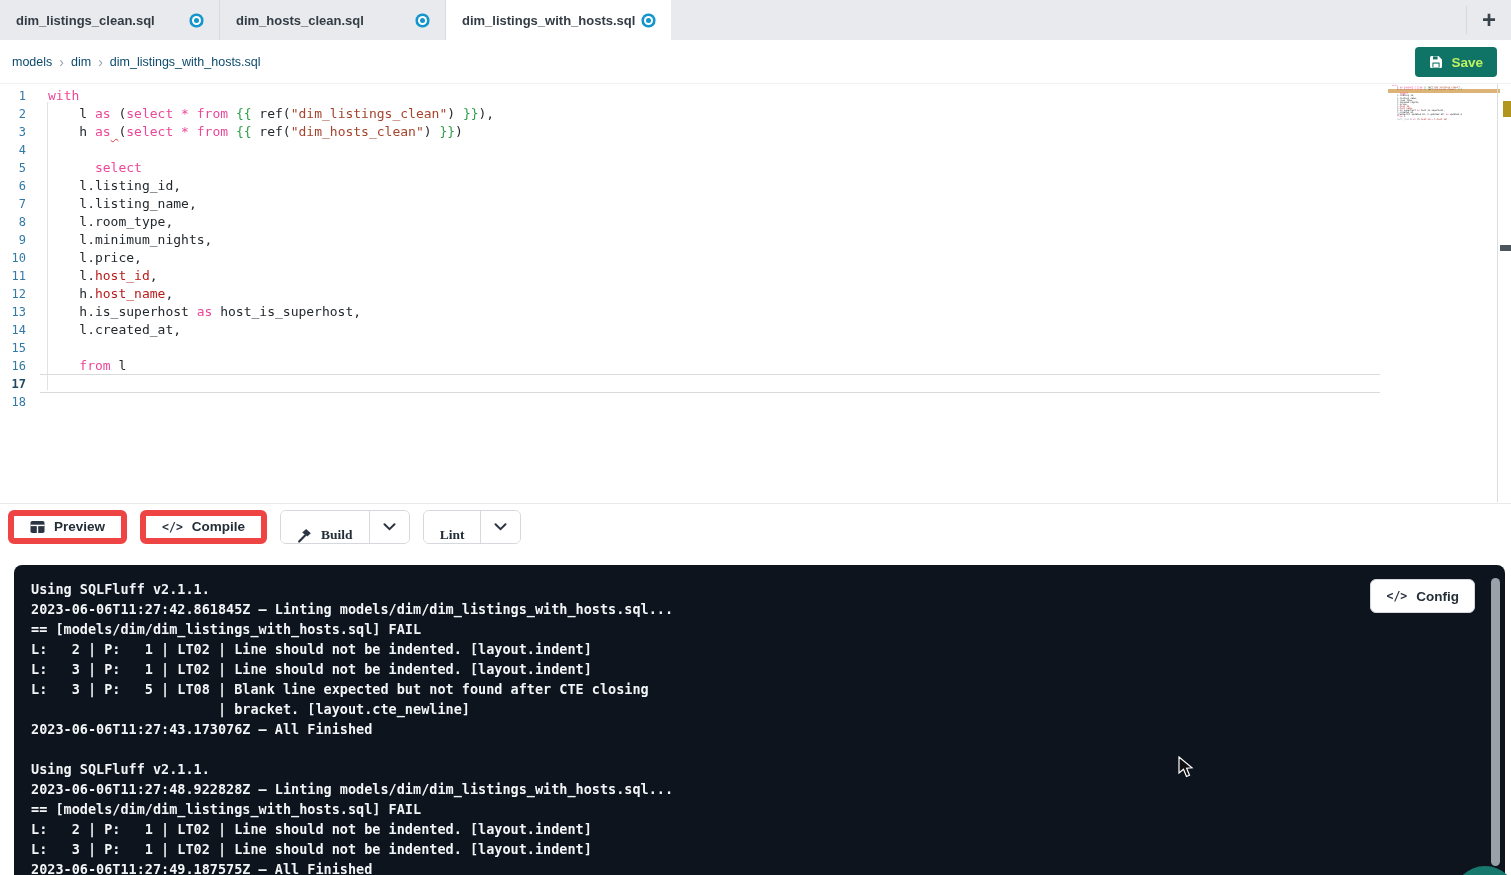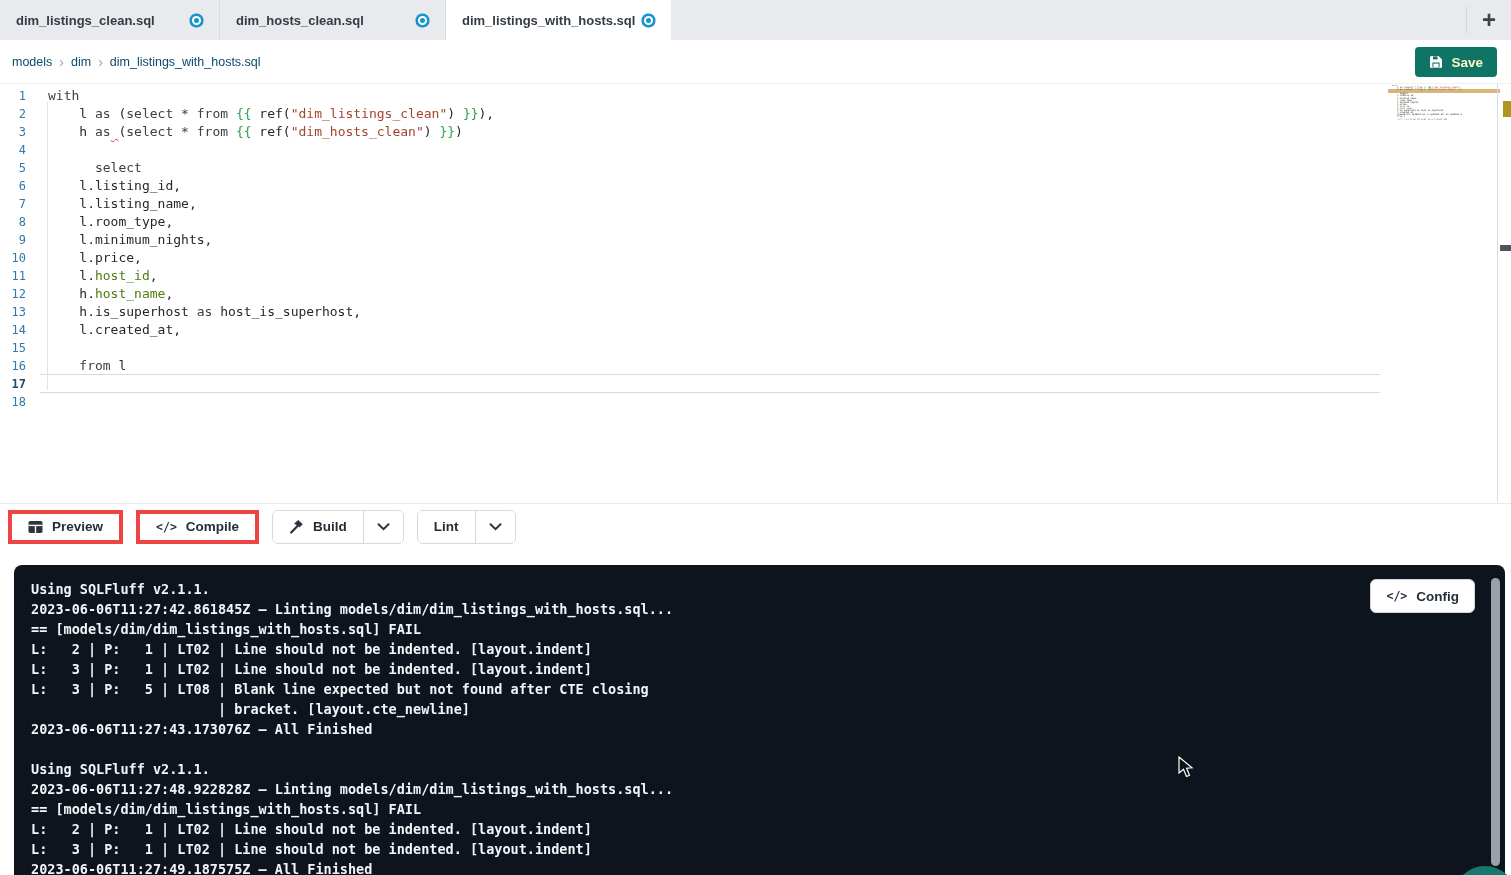--- a/index.html
+++ b/index.html
@@ -19,38 +19,38 @@
   .vsep { width:1px; background:#d5d8db; margin:6px 0; }
   .newtab { width:44px; background:transparent; border:none; font-size:24px;
             font-weight:600; color:#3a434c; cursor:pointer; line-height:38px; }
 
   
   .crumbbar { position:relative; height:44px; background:#fff; display:flex;
               align-items:center; padding-left:12px; border-bottom:1px solid #f0f1f3; }
   .crumb { font-size:12.5px; color:#0c4a6e; }
   .crumb-sep { font-size:14px; color:#9aa2aa; margin:0 7px; }
   .save-btn { position:absolute; right:14px; top:7px; height:30px; display:flex;
-              align-items:center; gap:8px; background:#0f7365; color:#fef9c3;
+              align-items:center; gap:8px; background:#0f7365; color:#bef264;
               border:none; border-radius:4px; padding:0 14px; font-size:13.5px;
               font-weight:600; cursor:pointer; }
 
   
   .editor { position:relative; height:419px; background:#fff; padding-top:3px; }
   .cl { position:relative; display:flex; height:18px; line-height:18px;
         font-family:"DejaVu Sans Mono", monospace; font-size:13px; }
   .cl .ln { width:40px; padding-right:14px; text-align:right; color:#3279a8;
             font-size:12px; flex:none; }
   .cl.active .ln { color:#1f4b66; font-weight:bold; }
   .cl .code { white-space:pre; padding-left:8px; color:#24292e; }
   .cl.active::before { content:""; position:absolute; left:40px; right:131px;
         top:-1px; bottom:0; border-top:1px solid #d8dbde; border-bottom:1px solid #d8dbde; }
   .tk-p  { color:#24292e; }
-  .tk-kw { color:#404040; }
+  .tk-kw { color:#ec4899; }
   .tk-gray { color:#949ba1; }
-  .tk-mag { color:#4d7c0f; }
+  .tk-mag { color:#b91c1c; }
   .tk-str { color:#a5432c; }
   .tk-br { color:#2b9f47; }
   .tk-err { text-decoration:underline wavy #e03b3b 1px; text-underline-offset:2px; }
   .indent-guide { position:absolute; left:47px; top:18px; width:1px; height:288px;
                   background:#e0e3e6; }
 
   
   .minimap-band { position:absolute; left:1388px; top:5px; width:112px; height:4px;
                   background:#ddb478; }
   .minimap { position:absolute; left:1390px; top:1px; width:72px; overflow:hidden; }
@@ -61,28 +61,28 @@
                 background:#dadde0; }
   .scroll-marker-gold { position:absolute; left:1503px; top:17px; width:8px;
                 height:16px; background:#b2951d; }
   .scroll-marker-dark { position:absolute; left:1500px; top:161px; width:11px;
                 height:6px; background:#4c545c; }
 
   
   .toolbar { display:flex; align-items:center; height:46px; border-top:1px solid #e7e9eb;
              padding-left:8px; background:#fff; }
   .btn { display:flex; align-items:center; gap:9px; height:34px; background:#fff;
-         border:4px solid #ef4444; border-radius:0; padding:0 16px; font-size:13.5px;
+         border:6px solid #ef4444; border-radius:6px; padding:0 16px; font-size:13.5px;
          font-weight:600; color:#242e38; cursor:pointer; margin-right:13px;
          font-family:"Liberation Sans", sans-serif; }
   .split { display:flex; align-items:stretch; height:34px; border:1px solid #d5d8dc;
            border-radius:6px; overflow:hidden; margin-right:13px; background:#fff; }
-  .split .main { display:flex; align-items:center; gap:9px; padding:0 16px;
+  .split .main { display:flex; align-items:flex-end; gap:9px; padding:0 16px;
            font-size:13.5px; font-weight:600; color:#242e38; cursor:pointer;
-           border:none; background:#fff; font-family:Liberation Sans, sans-serif; }
+           border:none; background:#fff; font-family:Liberation Serif, serif; }
   .split .arrow { display:flex; align-items:center; padding:0 13px;
            border-left:1px solid #d5d8dc; cursor:pointer; background:#fff; border-top:none;
            border-right:none; border-bottom:none; }
   .code-glyph { font-family:"DejaVu Sans Mono", monospace; font-size:11.5px;
                 font-weight:bold; color:#2b3440; }
   .ptabs { display:flex; align-items:center; margin-left:42px; gap:33px; height:100%; }
   .ptab { position:relative; font-size:14px; color:#2c3640; cursor:pointer;
           height:100%; display:flex; align-items:center; }
   .ptab.active::after { content:""; position:absolute; left:-9px; right:-9px;
           bottom:2px; height:3px; background:#8f969d; }

